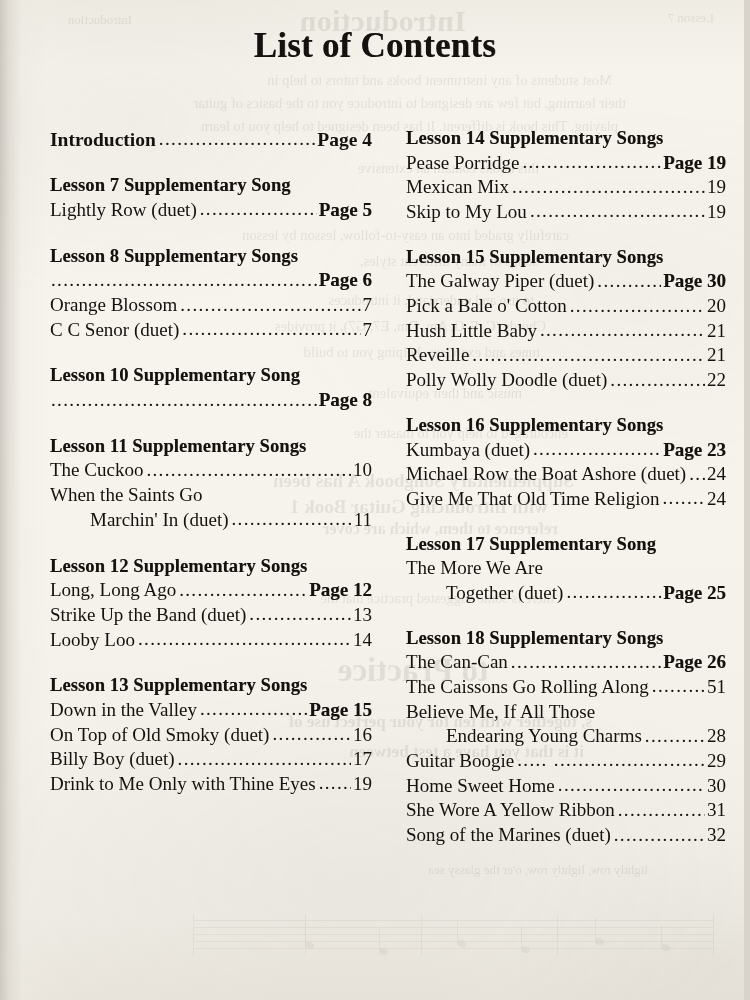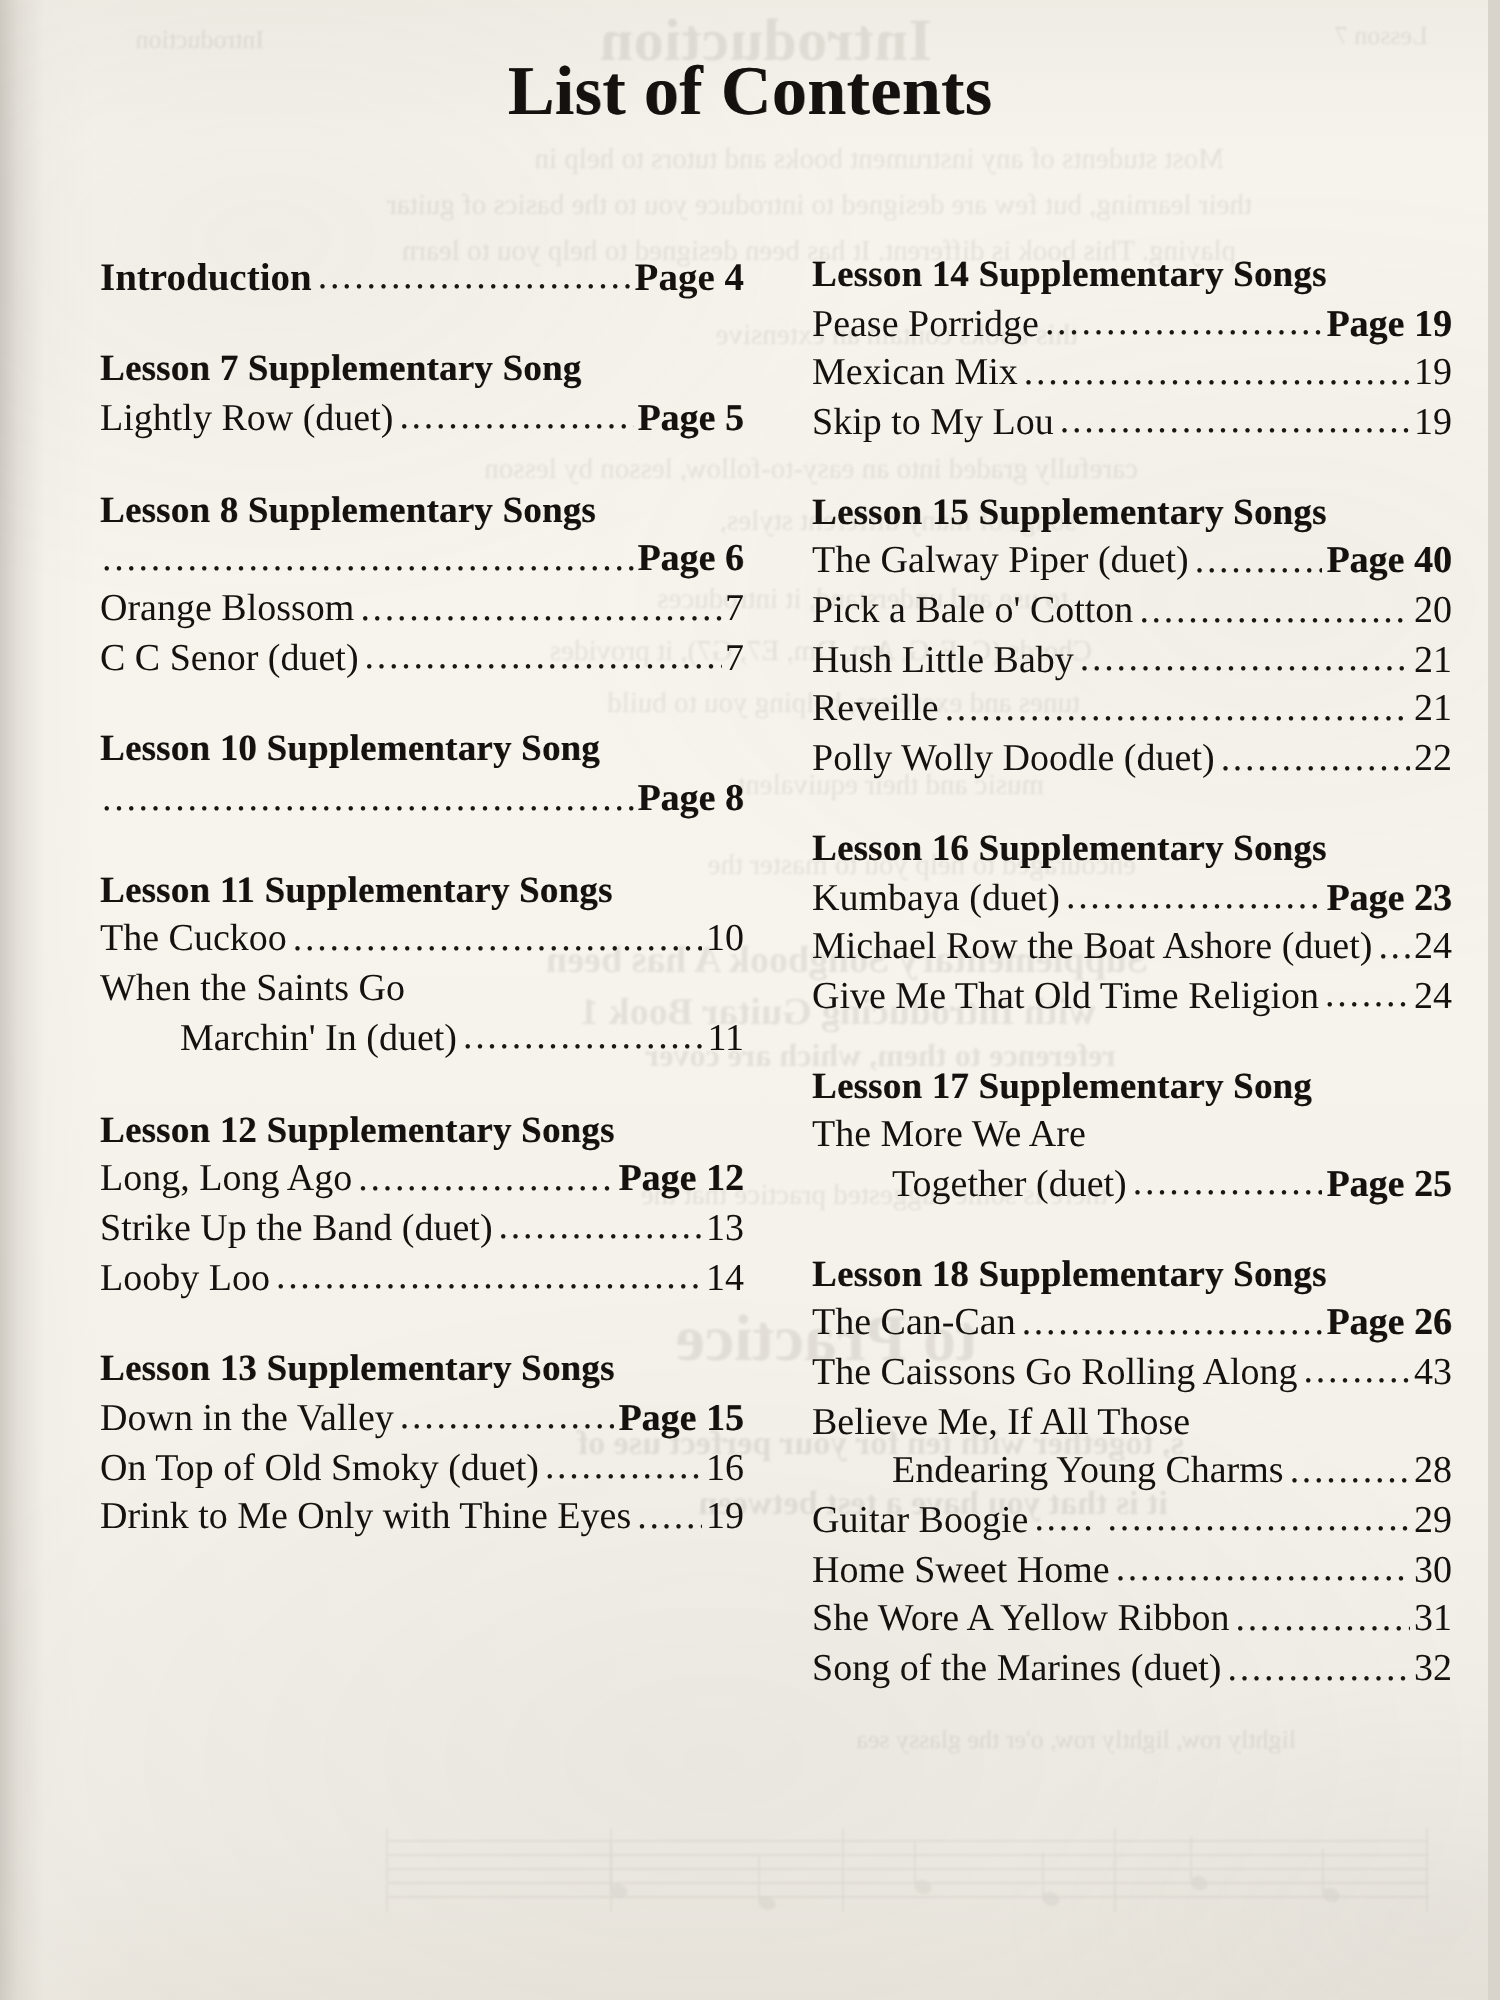--- a/index.html
+++ b/index.html
@@ -335,20 +335,25 @@
             <span class="title">Down in the Valley</span>
             <span class="leader"></span>
             <span class="page">Page 15</span>
           </div>
           <div class="entry">
             <span class="title">On Top of Old Smoky (duet)</span>
             <span class="leader"></span>
             <span class="page">16</span>
           </div>
           <div class="entry">
+            <span class="title">Billy Boy (duet)</span>
+            <span class="leader"></span>
+            <span class="page">17</span>
+          </div>
+          <div class="entry">
             <span class="title">Drink to Me Only with Thine Eyes</span>
             <span class="leader"></span>
             <span class="page">19</span>
           </div>
         </div>
       </div>
     <div class="column" id="col-right">
         <div class="section">
           <div class="section-heading">Lesson 14 Supplementary Songs</div>
           <div class="entry firstpage">
@@ -365,21 +370,21 @@
             <span class="title">Skip to My Lou</span>
             <span class="leader"></span>
             <span class="page">19</span>
           </div>
         </div>
         <div class="section">
           <div class="section-heading">Lesson 15 Supplementary Songs</div>
           <div class="entry firstpage">
             <span class="title">The Galway Piper (duet)</span>
             <span class="leader"></span>
-            <span class="page">Page 40</span>
+            <span class="page">Page 30</span>
           </div>
           <div class="entry">
             <span class="title">Pick a Bale o' Cotton</span>
             <span class="leader"></span>
             <span class="page">20</span>
           </div>
           <div class="entry">
             <span class="title">Hush Little Baby</span>
             <span class="leader"></span>
             <span class="page">21</span>
@@ -427,21 +432,21 @@
         <div class="section">
           <div class="section-heading">Lesson 18 Supplementary Songs</div>
           <div class="entry firstpage">
             <span class="title">The Can-Can</span>
             <span class="leader"></span>
             <span class="page">Page 26</span>
           </div>
           <div class="entry">
             <span class="title">The Caissons Go Rolling Along</span>
             <span class="leader"></span>
-            <span class="page">43</span>
+            <span class="page">51</span>
           </div>
           <div class="entry nolead">
             <span class="title">Believe Me, If All Those</span>
           </div>
           <div class="entry cont">
             <span class="title">Endearing Young Charms</span>
             <span class="leader"></span>
             <span class="page">28</span>
           </div>
           <div class="entry split">

